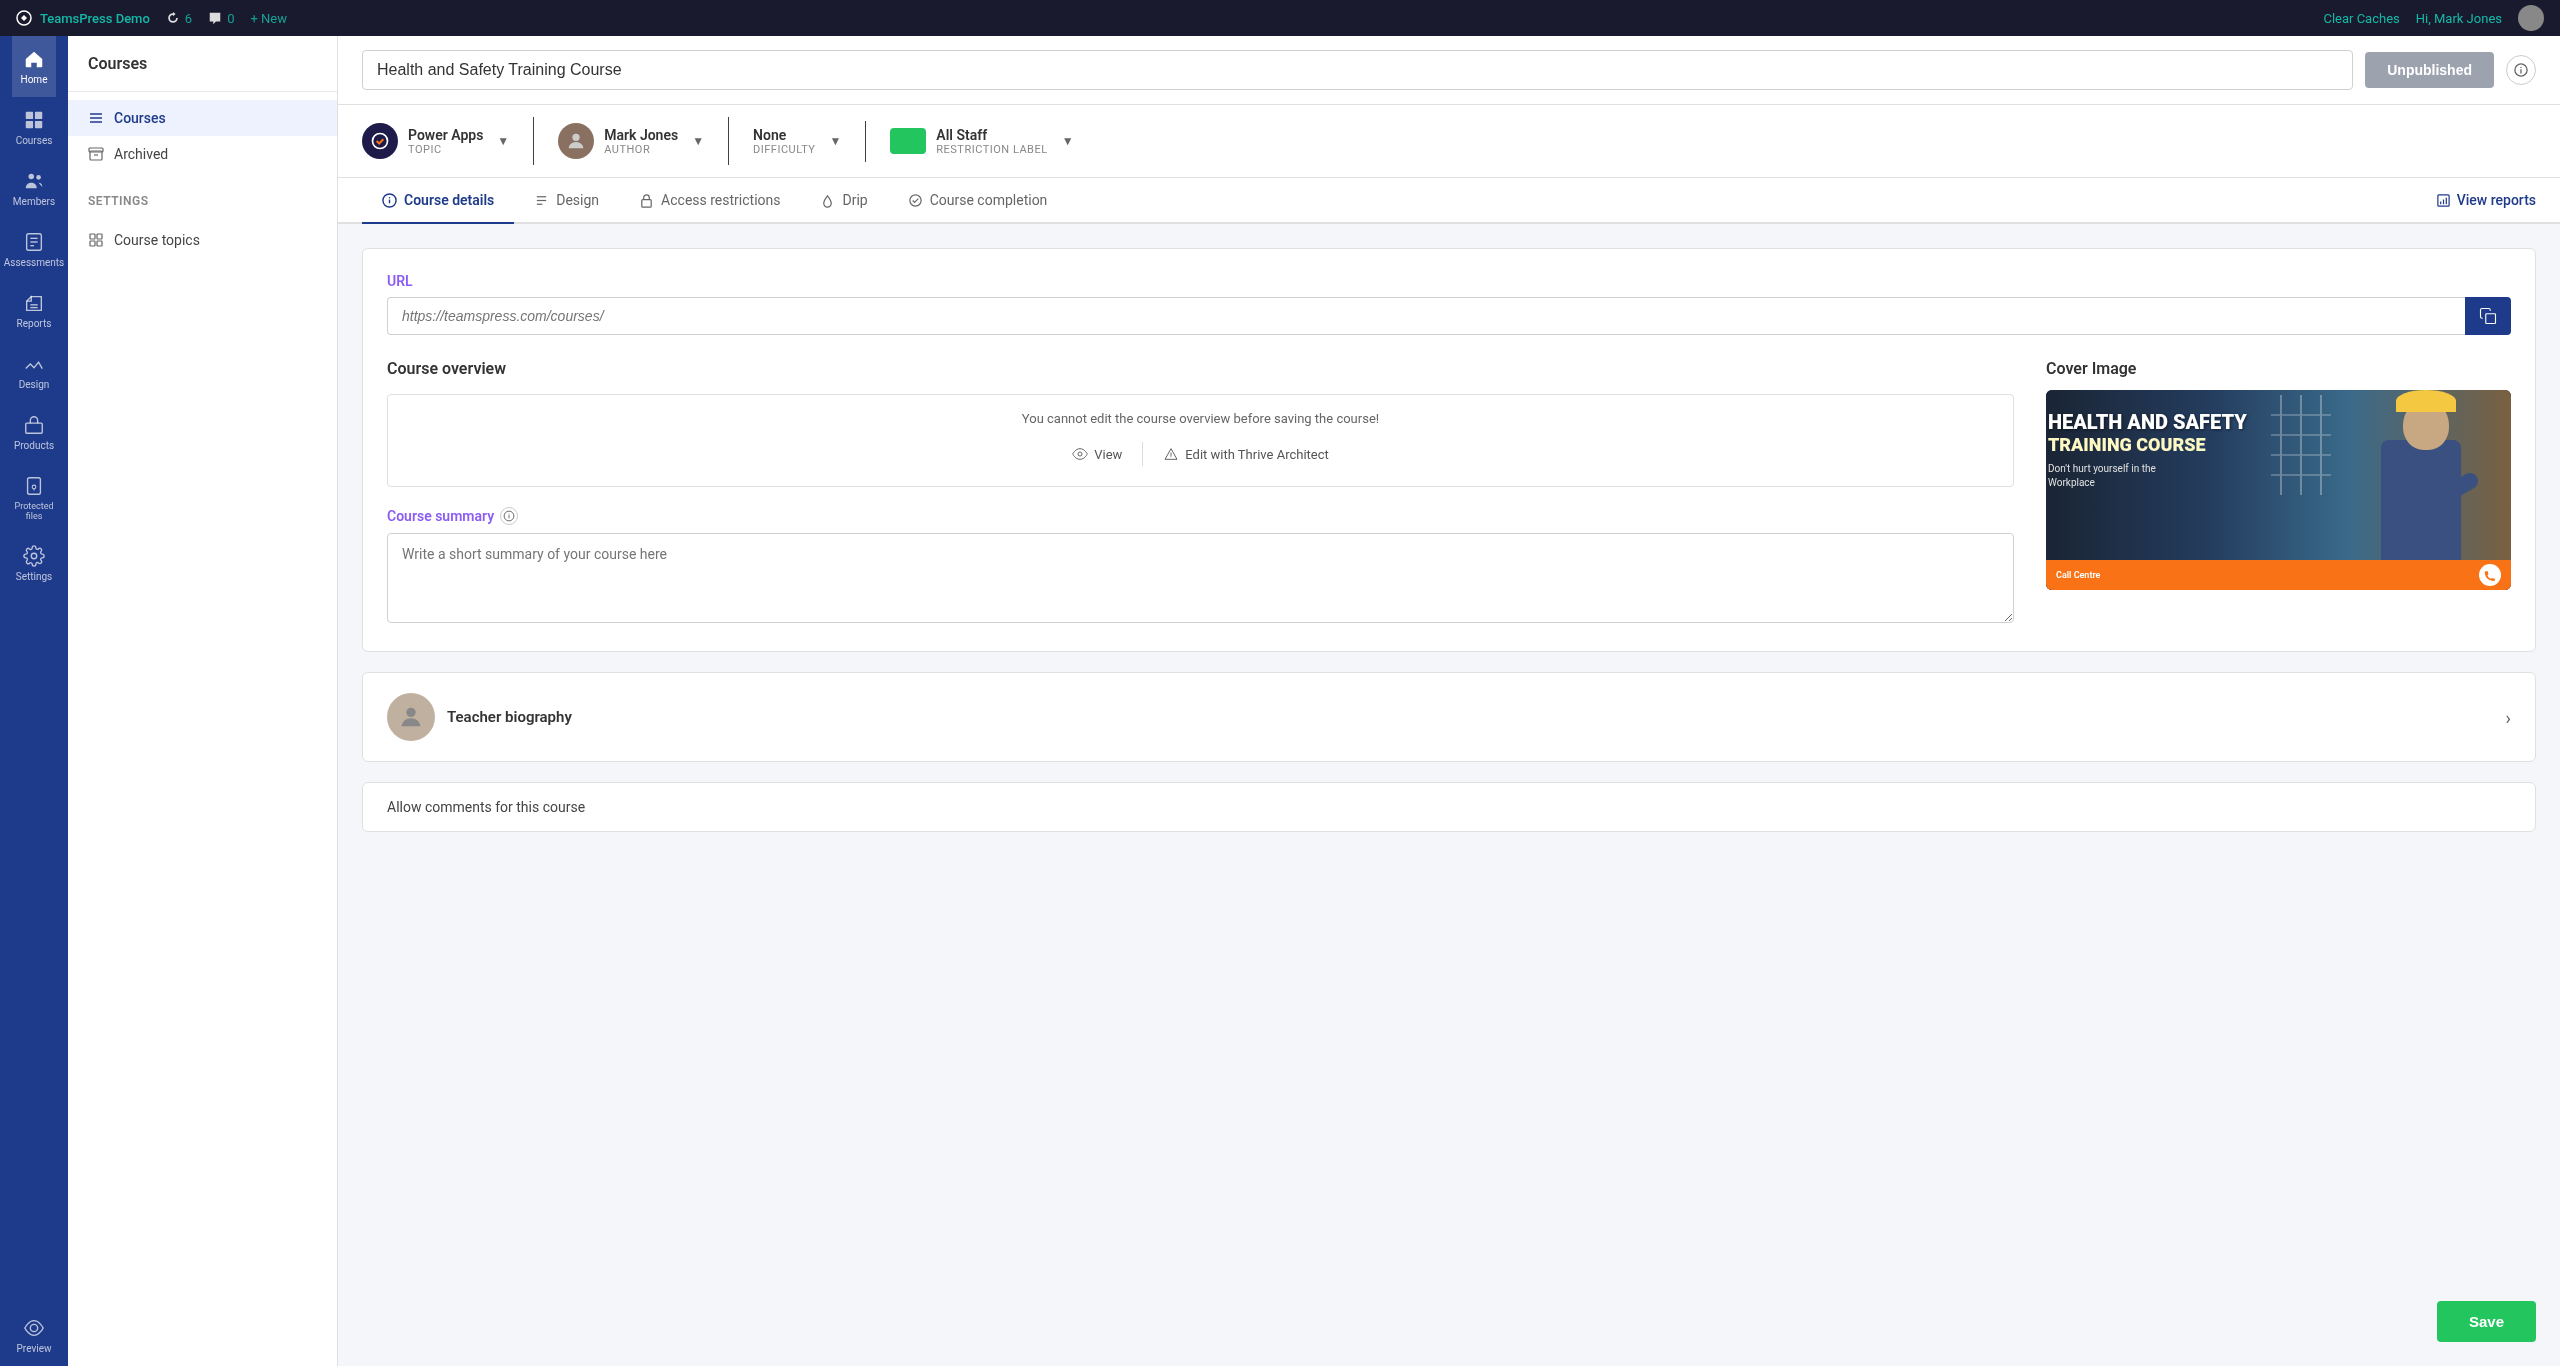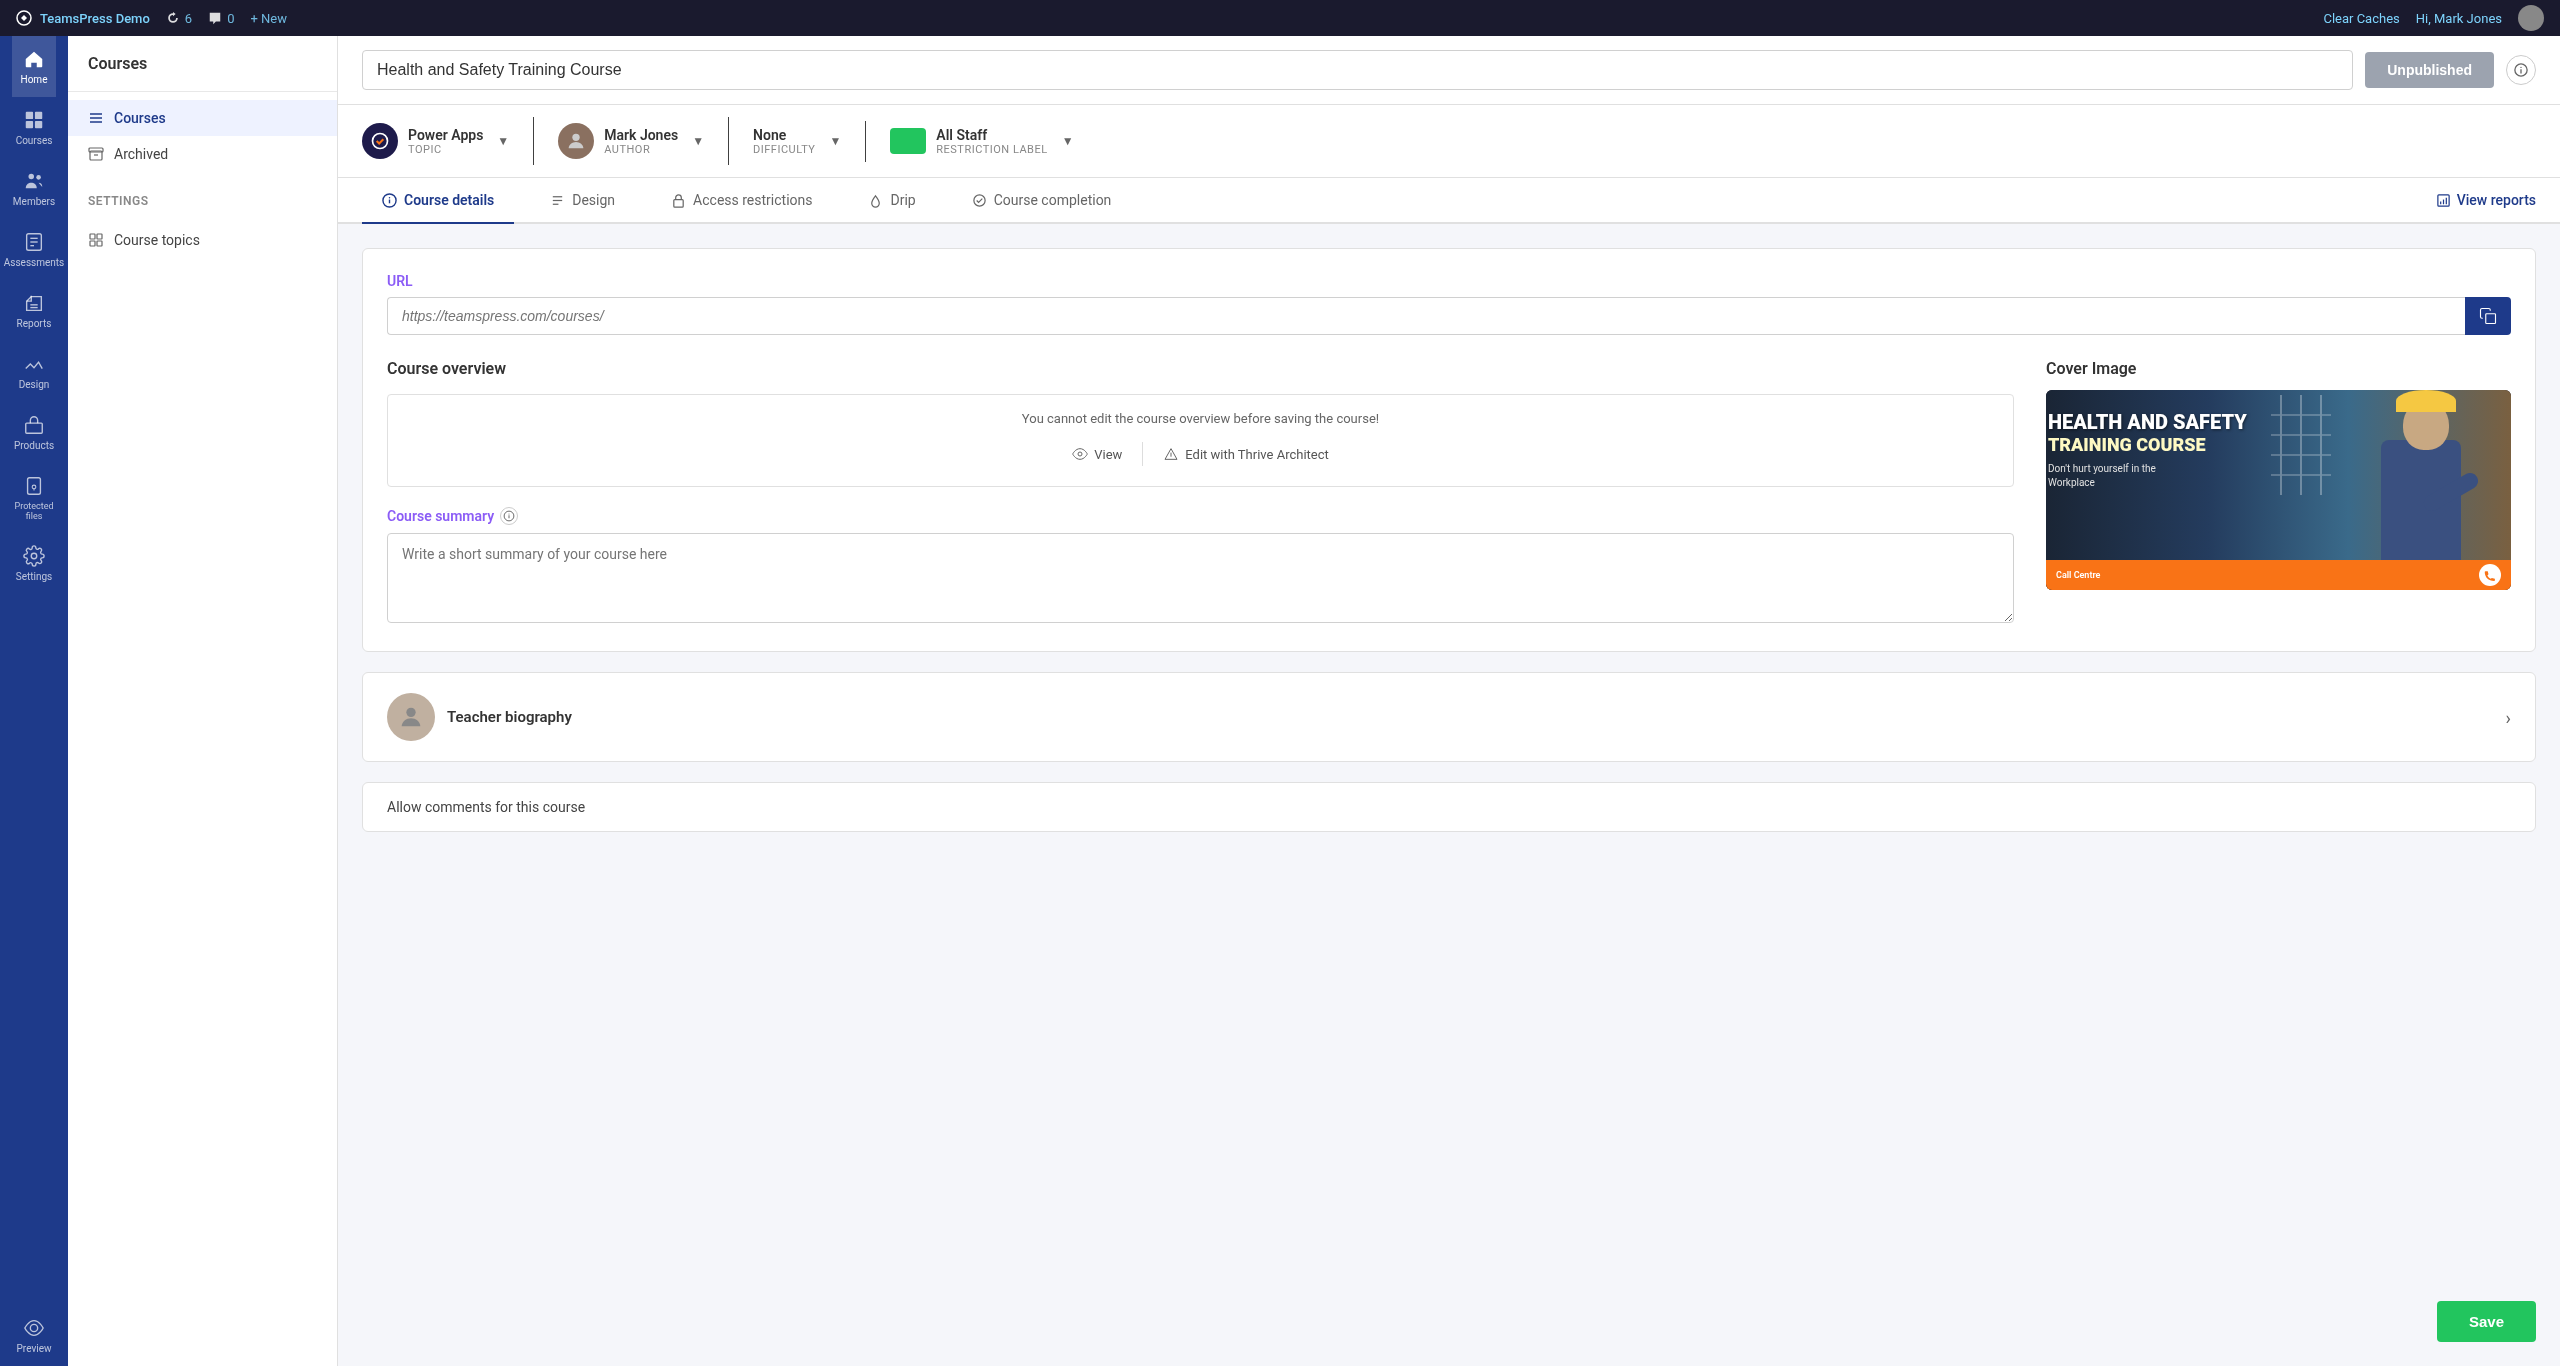--- a/index.html
+++ b/index.html
@@ -1,19 +1,19 @@
 <!DOCTYPE html>
 <html><head>
   <meta charset="utf-8">
   <style>
     * { box-sizing: border-box; margin: 0; padding: 0; }
     body { font-family: -apple-system, BlinkMacSystemFont, 'Segoe UI', Roboto, sans-serif; background: #f0f0f0; display: flex; flex-direction: column; height: 100vh; overflow: hidden; }
 
     
-    .topbar { background: #1a1a2e; color: #7dd3fc; height: 36px; display: flex; align-items: center; padding: 0 16px; gap: 20px; font-size: 13px; flex-shrink: 0; }
+    .topbar { background: #1a1a2e; color: #14b8a6; height: 36px; display: flex; align-items: center; padding: 0 16px; gap: 20px; font-size: 13px; flex-shrink: 0; }
     .topbar-left { display: flex; align-items: center; gap: 16px; flex: 1; }
     .topbar-brand { display: flex; align-items: center; gap: 8px; font-weight: 500; }
     .topbar-brand-icon { width: 16px; height: 16px; }
     .topbar-item { display: flex; align-items: center; gap: 5px; cursor: pointer; opacity: 0.85; }
     .topbar-right { display: flex; align-items: center; gap: 16px; font-size: 13px; }
 
     
     .app-body { display: flex; flex: 1; overflow: hidden; }
 
     
@@ -47,21 +47,21 @@
     .meta-item-icon { width: 36px; height: 36px; border-radius: 50%; display: flex; align-items: center; justify-content: center; }
     .meta-item-icon.purple-bg { background: #1e1b4b; }
     .meta-item-icon.green-rect { background: #22c55e; width: 36px; height: 26px; border-radius: 4px; }
     .meta-item-text { display: flex; flex-direction: column; }
     .meta-item-name { font-size: 14px; font-weight: 600; color: #333; }
     .meta-item-label { font-size: 11px; color: #888; text-transform: uppercase; letter-spacing: 0.5px; }
     .meta-item-avatar { width: 36px; height: 36px; border-radius: 50%; background: #ddd; overflow: hidden; display: flex; align-items: center; justify-content: center; }
     .meta-item-chevron { color: #666; margin-left: 4px; font-size: 12px; }
 
     
-    .tabs-row { background: #fff; display: flex; align-items: center; padding: 0 24px; border-bottom: 2px solid #e0e0e0; flex-shrink: 0; gap: 16px; }
+    .tabs-row { background: #fff; display: flex; align-items: center; padding: 0 24px; border-bottom: 2px solid #e0e0e0; flex-shrink: 0; gap: 0; }
     .tab-item { display: flex; align-items: center; gap: 7px; padding: 14px 20px; cursor: pointer; font-size: 14px; color: #666; border-bottom: 2px solid transparent; margin-bottom: -2px; white-space: nowrap; }
     .tab-item.active { color: #1e3a8a; border-bottom-color: #1e3a8a; font-weight: 600; }
     .tab-spacer { flex: 1; }
     .view-reports-link { display: flex; align-items: center; gap: 6px; color: #1e3a8a; font-size: 14px; font-weight: 500; cursor: pointer; text-decoration: none; padding: 14px 0; }
 
     
     .content-area { flex: 1; overflow-y: auto; padding: 24px; }
 
     
     .card { background: #fff; border-radius: 6px; border: 1px solid #e0e0e0; padding: 24px; margin-bottom: 20px; }

